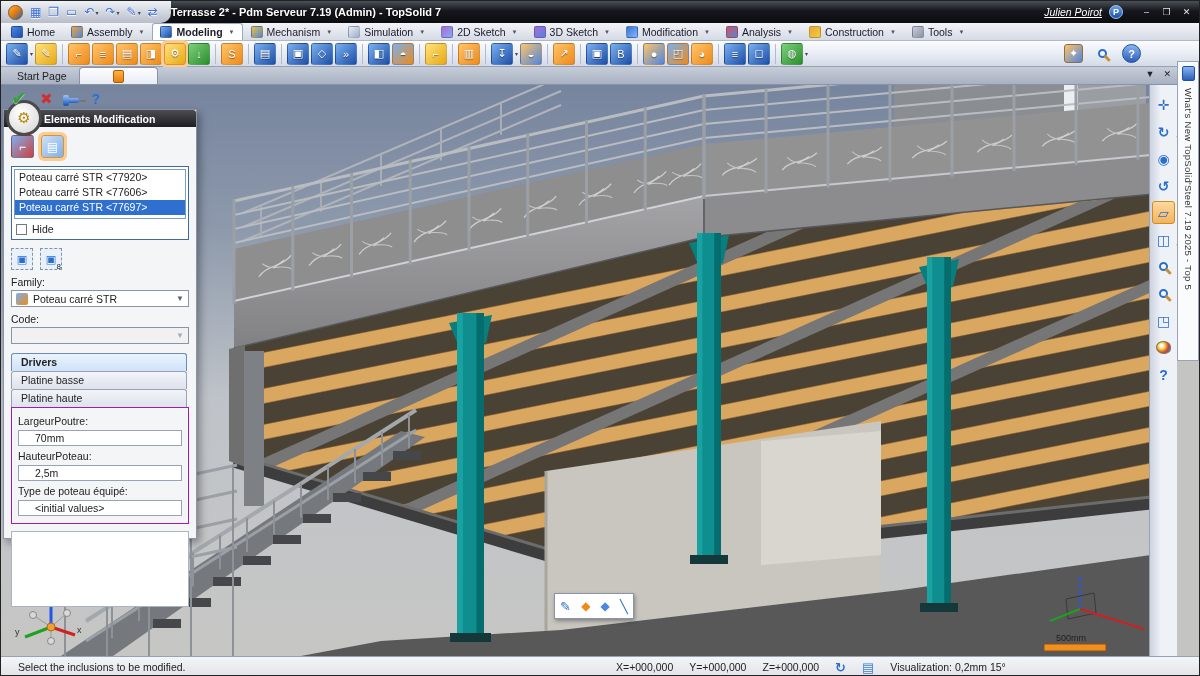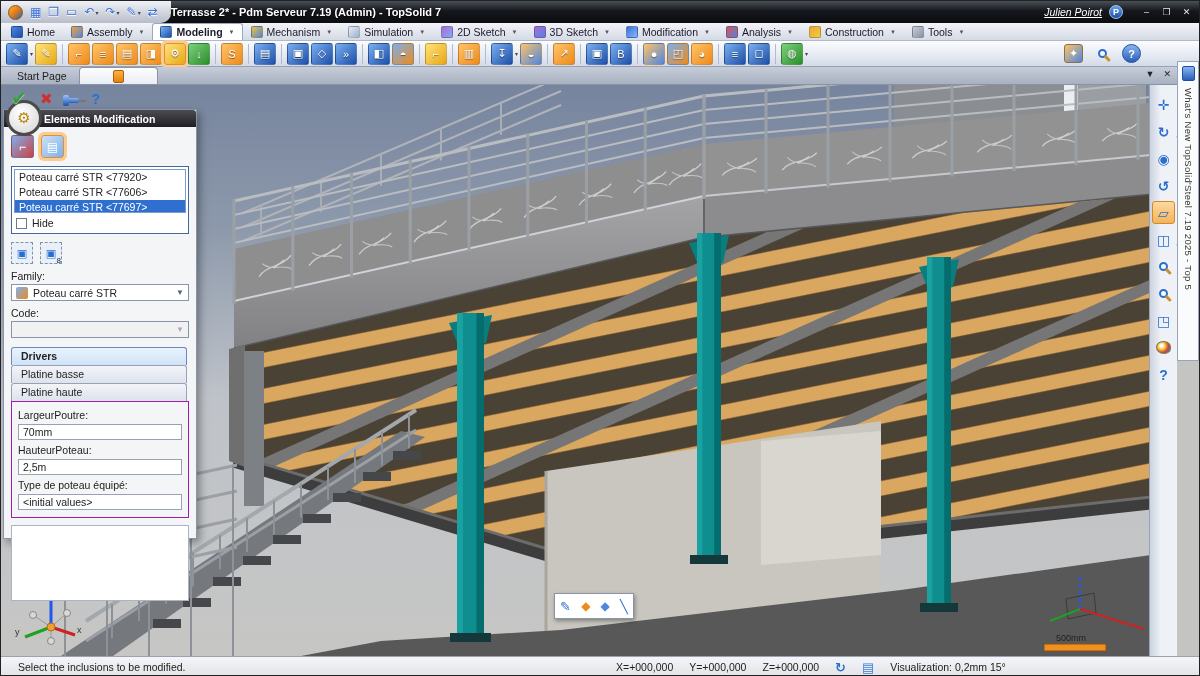--- a/index.html
+++ b/index.html
@@ -66,40 +66,40 @@
 
   
   .panel{position:absolute;left:2px;top:24px;width:194px;height:430px;background:#f4f5f7;border:1px solid #8894a8;box-shadow:3px 4px 8px rgba(0,0,0,.35);z-index:5;}
   .panel-badge{position:absolute;left:2px;top:-10px;width:36px;height:36px;border-radius:50%;background:radial-gradient(circle at 40% 35%,#fff,#d4d4d4);border:3px solid #4a4a4a;display:flex;align-items:center;justify-content:center;z-index:3;font-size:15px;color:#b8860b;}
   .panel-header{height:17px;background:linear-gradient(#4c4c52,#1e1e22);color:#fff;font-size:10.5px;font-weight:bold;display:flex;align-items:center;padding-left:40px;border-radius:0 3px 0 0;}
   .panel-body{padding:5px 7px 0;position:relative;font-size:10.5px;color:#222;}
   .pb-icons{display:flex;gap:7px;margin:3px 0 8px;}
   .ptool{width:23px;height:23px;border-radius:3px;display:flex;align-items:center;justify-content:center;color:#fff;font-size:12px;border:1px solid rgba(0,0,0,.2);}
   .ptool.hl{box-shadow:0 0 0 3px #f9cd92;border-color:#df9030;}
   .listwrap{border:1px solid #44689a;background:#fff;padding:2px;}
-  .listbox{border:1px solid #7a9cc8;height:44px;overflow:hidden;font-size:10.5px;background:#fff;}
+  .listbox{border:1px solid #7a9cc8;height:50px;overflow:hidden;font-size:10.5px;background:#fff;}
   .li{padding:0 4px;height:15px;line-height:15px;white-space:nowrap;}
   .li.sel{background:#2f6fd0;color:#fff;}
   .hiderow{display:flex;align-items:center;gap:5px;padding:4px 2px 2px;}
   .cb{width:11px;height:11px;border:1px solid #70798a;background:#fff;flex:none;}
   .selicons{display:flex;gap:7px;margin:8px 0 4px;}
   .selico{width:22px;height:22px;border:1px dashed #7f93ab;display:flex;align-items:center;justify-content:center;color:#2a6fd0;font-size:11px;position:relative;background:#e9f0f9;}
   .selico .sub{position:absolute;right:0;bottom:-2px;font-size:8px;color:#123;}
   .flabel{margin:6px 0 2px;}
   .combo{height:17px;border:1px solid #8894a8;background:#fff;display:flex;align-items:center;padding:0 4px;gap:5px;}
   .combo .arrow{margin-left:auto;color:#567;font-size:8px;}
   .combo.disabled{background:#f1f1f1;}
   .combo.disabled .arrow{color:#aab;}
   .cicon{width:12px;height:12px;background:linear-gradient(135deg,#7ab0f0,#ee8a1a);border-radius:2px;flex:none;}
   .ptabs{display:flex;margin-top:9px;flex-direction:column;}
   .ptab{font-size:10.5px;padding:2px 9px 3px;border:1px solid #98a2b4;border-bottom:none;border-radius:3px 3px 0 0;background:linear-gradient(#f2f4f8,#dde2ec);margin-right:2px;white-space:nowrap;}
   .ptab.active{background:linear-gradient(#eaf3fd,#cfe2f8);font-weight:bold;border-color:#6a8ab8;}
   .fieldbox{border:1px solid #a21caf;padding:3px 6px 7px;background:#f4f5f7;}
   .fld-label{margin:4px 0 3px;}
-  .fld-input{width:100%;height:16px;border:1px solid #98a2b4;background:#fff;font-size:10.5px;padding:0 4px;font-family:inherit;color:#222;}
+  .fld-input{width:100%;height:16px;border:1px solid #98a2b4;background:#fff;font-size:10.5px;padding:0 16px;font-family:inherit;color:#222;}
   .bigempty{border:1px solid #aab4c4;background:#fff;height:76px;margin-top:7px;}
 
   
   .rtoolbar{position:absolute;right:22px;top:0;width:28px;height:571px;background:linear-gradient(90deg,#ccd3e0,#eef1f6 40%);border-left:1px solid #9aa4b6;display:flex;flex-direction:column;align-items:center;padding-top:8px;gap:4px;z-index:4;}
   .rt-item{width:23px;height:23px;display:flex;align-items:center;justify-content:center;color:#2a6fd0;font-size:14px;position:relative;flex:none;}
   .rt-item.active{background:linear-gradient(#fcd9a0,#f5b35a);border:1px solid #d08a28;border-radius:3px;}
   .rtglyph{font-weight:bold;}
   .rt-item .menu{position:absolute;right:-4px;bottom:3px;font-size:5px;color:#334;}
   .righttab{position:absolute;right:0;top:60px;width:22px;height:300px;background:#fafbfc;border:1px solid #9aa4b6;display:flex;flex-direction:column;align-items:center;padding-top:4px;gap:7px;z-index:7;}
   .rtab-doc{width:13px;height:15px;background:linear-gradient(#8ab4f0,#2a5fb8);border:1px solid #1d4fa8;border-radius:2px;flex:none;}

